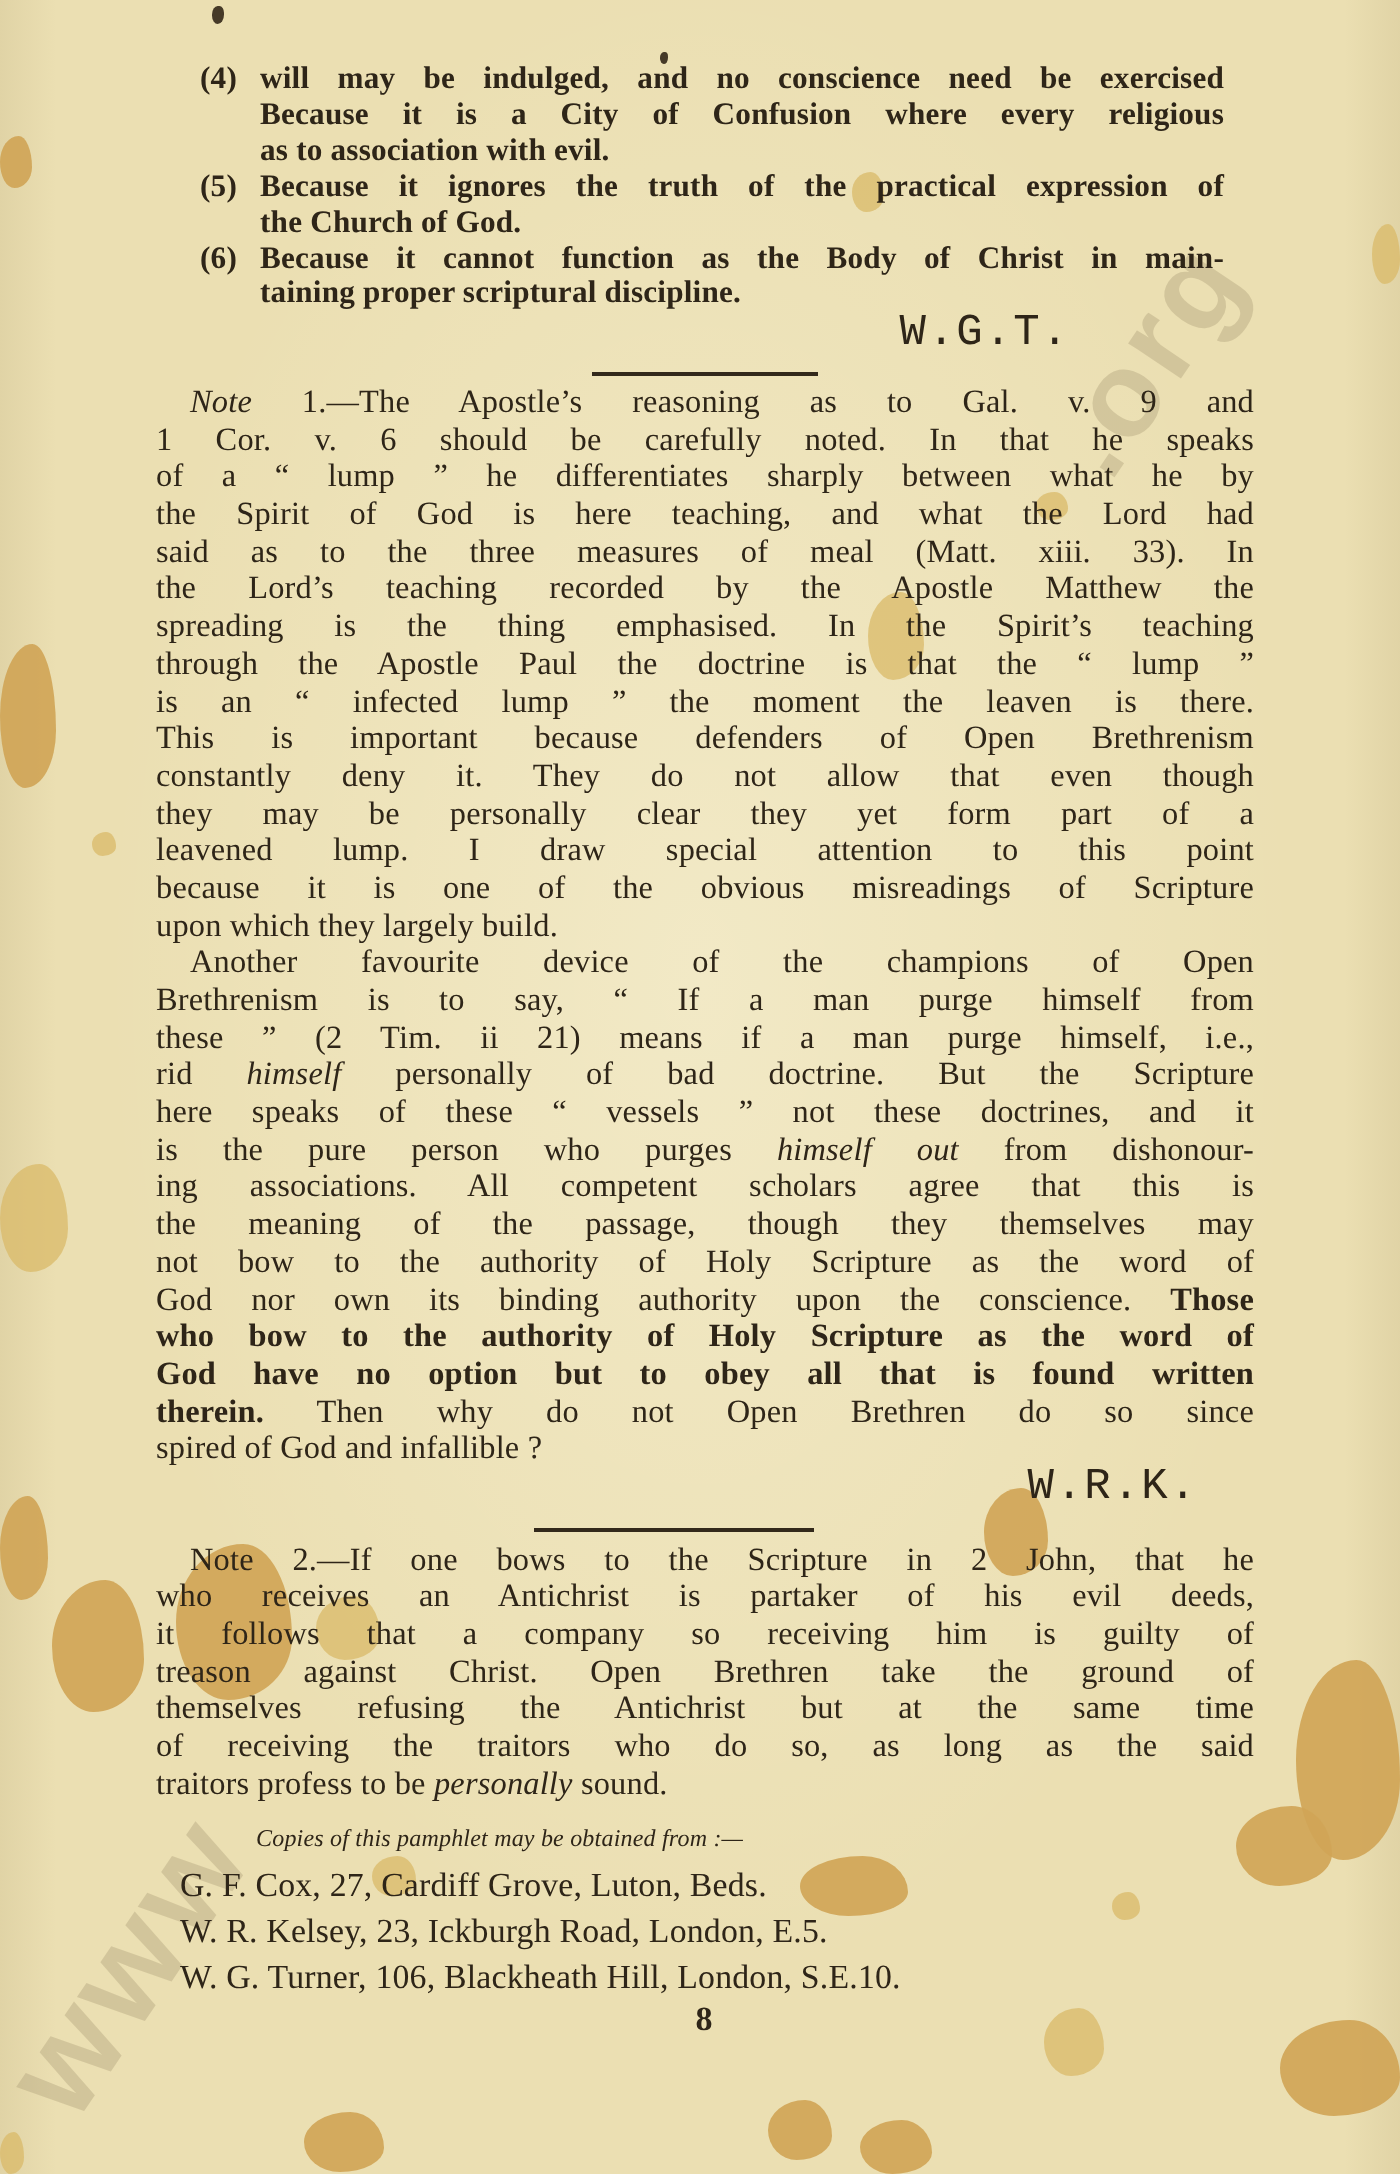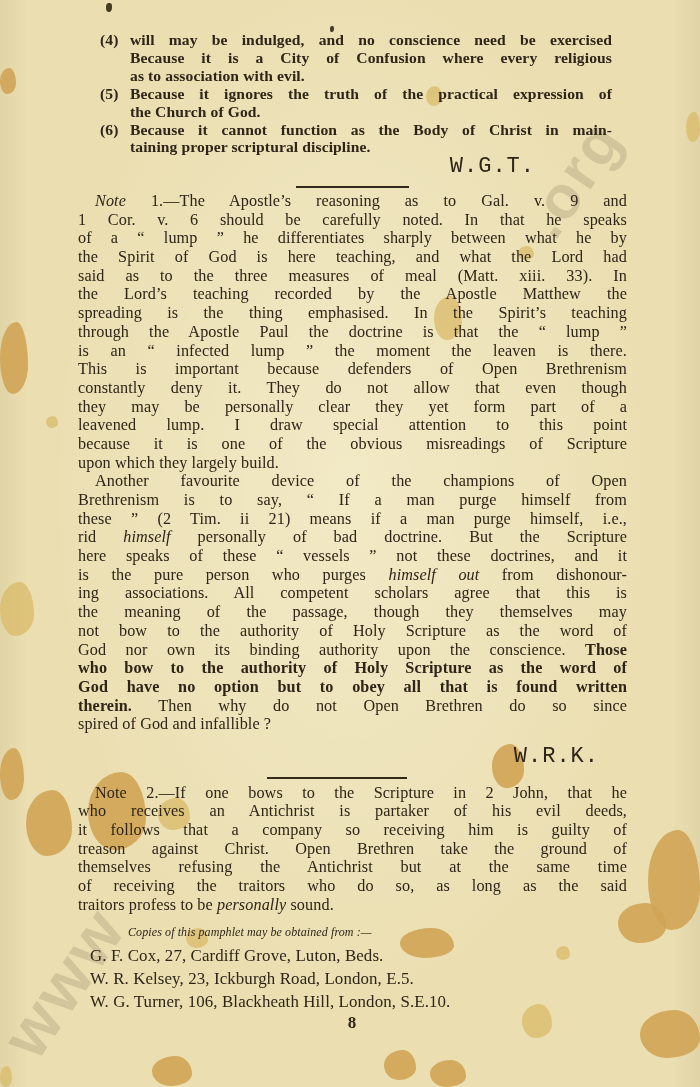--- a/index.html
+++ b/index.html
@@ -45,21 +45,21 @@
   .reason .num{width:30px;flex:0 0 30px;}
   .reason .rlines{flex:1;min-width:0;}
   
   .line{text-align:justify;text-align-last:justify;white-space:normal;}
   .line.last{text-align-last:left;}
   .line.ind{text-indent:17px;}
   .i{font-style:italic;}
   .b{font-weight:bold;}
   .sig{text-align:right;font-size:22px;letter-spacing:1px;font-family:Liberation Mono, monospace;}
   .sig1{padding-right:92px;margin-top:2px;}
-  .sig2{padding-right:28px;margin-top:14px;}
+  .sig2{padding-right:28px;margin-top:1px;}
   .divider{border:0;border-top:2px solid #33291b;width:113px;margin:9px auto 4px auto;}
   .divider2{width:140px;transform:translateX(-16px);margin-top:10px;margin-bottom:5px;}
   .para{width:549px;}
   .copies-heading{font-style:italic;margin:9px 0 0 50px;font-size:12px;}
   .addresses{margin-left:12px;font-size:16.9px;line-height:23px;margin-top:2px;}
   .page-number{text-align:center;font-weight:bold;font-size:17px;margin-top:1px;letter-spacing:1px;}
 </style>
 </head>
 <body>
 

